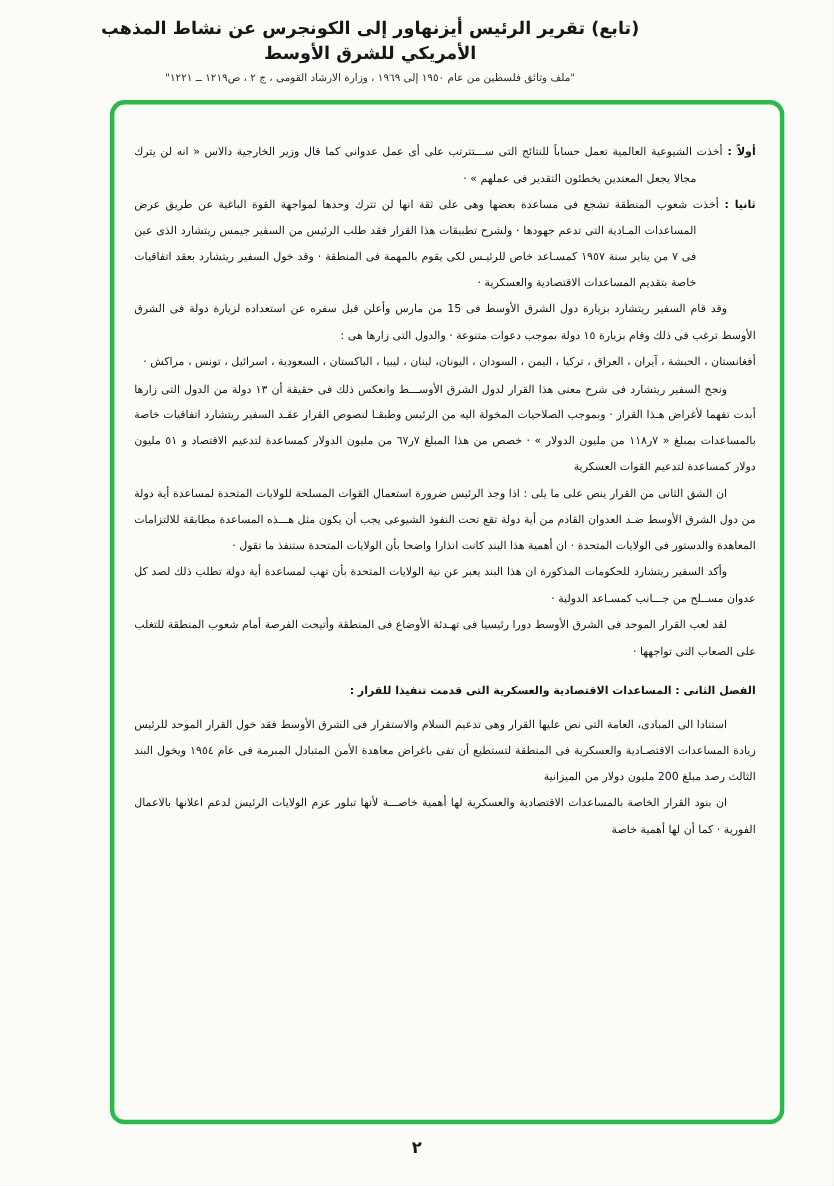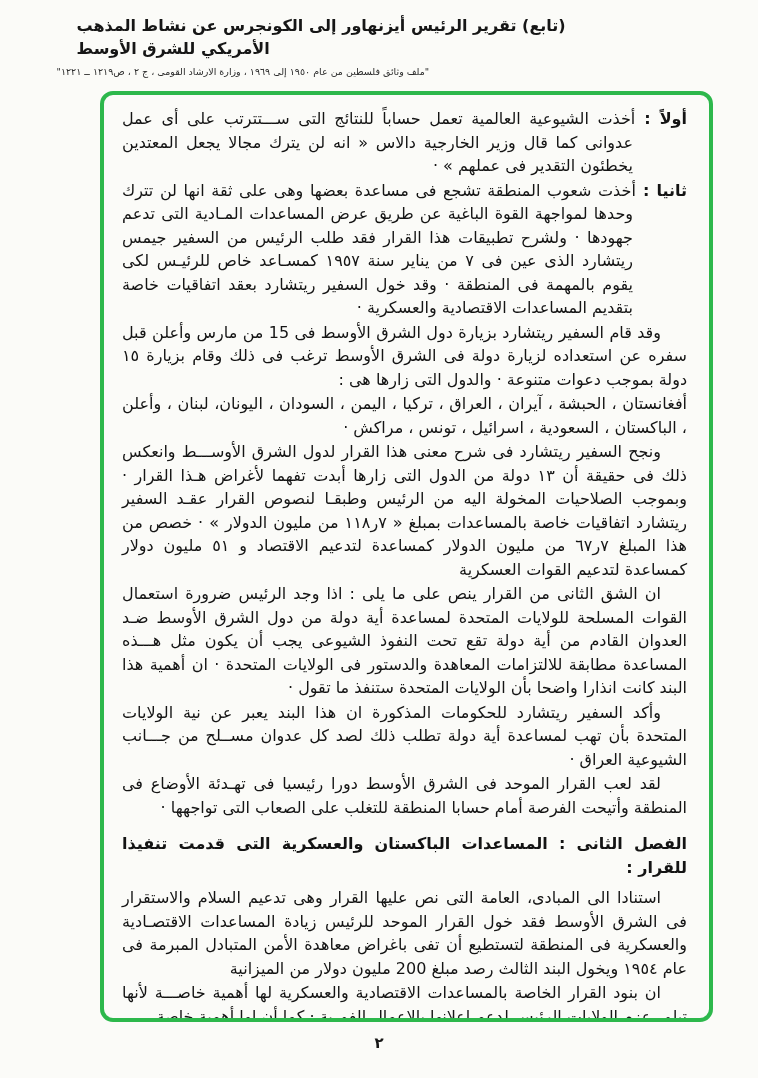--- a/index.html
+++ b/index.html
@@ -17,21 +17,21 @@
     color: #161616;
     overflow: hidden;
     direction: rtl;
   }
   
   .doc-header {
     position: absolute;
     top: 14px;
     left: 0;
     width: 673px;
-    text-align: left;
+    text-align: center;
   }
   .doc-title {
     margin: 0 auto;
     max-width: 520px;
     font-size: 16px;
     font-weight: bold;
     line-height: 23px;
     direction: rtl;
   }
   .doc-subtitle {
@@ -51,24 +51,25 @@
     height: 931px;
     box-sizing: border-box;
     border: 4px solid #2db84c;
     border-radius: 13px;
     padding: 12px 22px 8px 18px;
     background: transparent;
     overflow: hidden;
   }
   .body-text {
     direction: rtl;
-    font-size: 16px;
+    font-size: 10px;
     line-height: 23.5px;
     text-align: justify;
     color: #141414;
+    margin-top: 20px;
   }
   .para { margin: 0 0 1px 0; }
   .para.labeled {
     padding-right: 54px;
     text-indent: -54px;
   }
   .para.labeled .label {
     font-weight: bold;
   }
   .para.indent { text-indent: 26px; }
@@ -100,26 +101,26 @@
   <div class="doc-header">
     <div class="doc-title">(تابع) تقرير الرئيس أيزنهاور إلى الكونجرس عن نشاط المذهب الأمريكي للشرق الأوسط</div>
     <div class="doc-subtitle">"ملف وثائق فلسطين من عام ١٩٥٠ إلى ١٩٦٩ ، وزارة الارشاد القومى ، ج ٢ ، ص١٢١٩ ــ ١٢٢١"</div>
   </div>
 
   <div class="content-frame" style="border-color: rgb(45, 184, 76);">
     <div class="body-text">
         <div class="para labeled"><span class="label">أولاً : </span>أخذت الشيوعية العالمية تعمل حساباً للنتائج التى ســـتترتب على أى عمل عدوانى كما قال وزير الخارجية دالاس « انه لن يترك مجالا يجعل المعتدين يخطئون التقدير فى عملهم » ·</div>
         <div class="para labeled"><span class="label">ثانيا : </span>أخذت شعوب المنطقة تشجع فى مساعدة بعضها وهى على ثقة انها لن تترك وحدها لمواجهة القوة الباغية عن طريق عرض المساعدات المـادية التى تدعم جهودها · ولشرح تطبيقات هذا القرار فقد طلب الرئيس من السفير جيمس ريتشارد الذى عين فى ٧ من يناير سنة ١٩٥٧ كمسـاعد خاص للرئيـس لكى يقوم بالمهمة فى المنطقة · وقد خول السفير ريتشارد بعقد اتفاقيات خاصة بتقديم المساعدات الاقتصادية والعسكرية ·</div>
         <div class="para indent">وقد قام السفير ريتشارد بزيارة دول الشرق الأوسط فى 15 من مارس وأعلن قبل سفره عن استعداده لزيارة دولة فى الشرق الأوسط ترغب فى ذلك وقام بزيارة ١٥ دولة بموجب دعوات متنوعة · والدول التى زارها هى :</div>
-        <div class="para flush">أفغانستان ، الحبشة ، آيران ، العراق ، تركيا ، اليمن ، السودان ، اليونان، لبنان ، وأعلن ، الباكستان ، السعودية ، اسرائيل ، تونس ، مراكش ·</div>
+        <div class="para flush">أفغانستان ، الحبشة ، آيران ، العراق ، تركيا ، اليمن ، السودان ، اليونان، لبنان ، ليبيا ، الباكستان ، السعودية ، اسرائيل ، تونس ، مراكش ·</div>
         <div class="para indent">ونجح السفير ريتشارد فى شرح معنى هذا القرار لدول الشرق الأوســـط وانعكس ذلك فى حقيقة أن ١٣ دولة من الدول التى زارها أبدت تفهما لأغراض هـذا القرار · وبموجب الصلاحيات المخولة اليه من الرئيس وطبقـا لنصوص القرار عقـد السفير ريتشارد اتفاقيات خاصة بالمساعدات بمبلغ « ٧ر١١٨ من مليون الدولار » · خصص من هذا المبلغ ٧ر٦٧ من مليون الدولار كمساعدة لتدعيم الاقتصاد و ٥١ مليون دولار كمساعدة لتدعيم القوات العسكرية</div>
         <div class="para indent">ان الشق الثانى من القرار ينص على ما يلى : اذا وجد الرئيس ضرورة استعمال القوات المسلحة للولايات المتحدة لمساعدة أية دولة من دول الشرق الأوسط ضـد العدوان القادم من أية دولة تقع تحت النفوذ الشيوعى يجب أن يكون مثل هـــذه المساعدة مطابقة للالتزامات المعاهدة والدستور فى الولايات المتحدة · ان أهمية هذا البند كانت انذارا واضحا بأن الولايات المتحدة ستنفذ ما تقول ·</div>
-        <div class="para indent">وأكد السفير ريتشارد للحكومات المذكورة ان هذا البند يعبر عن نية الولايات المتحدة بأن تهب لمساعدة أية دولة تطلب ذلك لصد كل عدوان مســلح من جـــانب الشيوعية العراق ·</div>
-        <div class="para indent">لقد لعب القرار الموحد فى الشرق الأوسط دورا رئيسيا فى تهـدئة الأوضاع فى المنطقة وأتيحت الفرصة أمام حسابا المنطقة للتغلب على الصعاب التى تواجهها ·</div>
-        <div class="para heading">الفصل الثانى : المساعدات الباكستان والعسكرية التى قدمت تنفيذا للقرار :</div>
+        <div class="para indent">وأكد السفير ريتشارد للحكومات المذكورة ان هذا البند يعبر عن نية الولايات المتحدة بأن تهب لمساعدة أية دولة تطلب ذلك لصد كل عدوان مســلح من جـــانب كمسـاعد الدولية ·</div>
+        <div class="para indent">لقد لعب القرار الموحد فى الشرق الأوسط دورا رئيسيا فى تهـدئة الأوضاع فى المنطقة وأتيحت الفرصة أمام شعوب المنطقة للتغلب على الصعاب التى تواجهها ·</div>
+        <div class="para heading">الفصل الثانى : المساعدات الاقتصادية والعسكرية التى قدمت تنفيذا للقرار :</div>
         <div class="para indent">استنادا الى المبادى، العامة التى نص عليها القرار وهى تدعيم السلام والاستقرار فى الشرق الأوسط فقد خول القرار الموحد للرئيس زيادة المساعدات الاقتصـادية والعسكرية فى المنطقة لتستطيع أن تفى باغراض معاهدة الأمن المتبادل المبرمة فى عام ١٩٥٤ ويخول البند الثالث رصد مبلغ 200 مليون دولار من الميزانية</div>
         <div class="para indent">ان بنود القرار الخاصة بالمساعدات الاقتصادية والعسكرية لها أهمية خاصـــة لأنها تبلور عزم الولايات الرئيس لدعم اعلانها بالاعمال الفورية · كما أن لها أهمية خاصة</div>
       </div>
   </div>
 
   <div class="doc-footer">
     <span class="page-number">٢</span>
   </div>
 
 </div>

